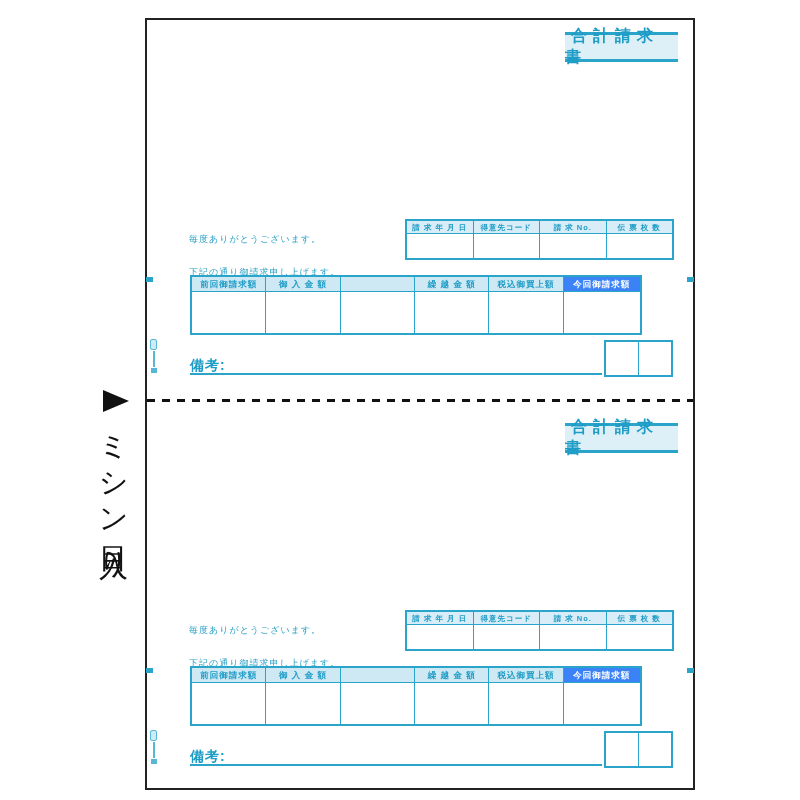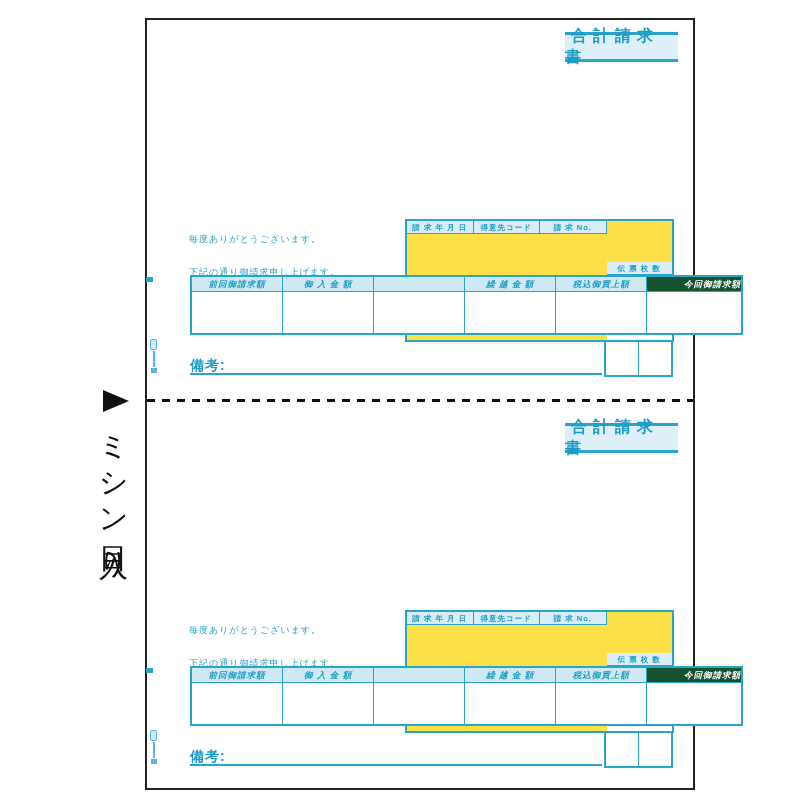--- a/index.html
+++ b/index.html
@@ -31,40 +31,40 @@
   .title-box { position:absolute; left:418px; top:12px; width:113px; height:30px;
     background:#ddf0f8; border-top:3px solid #2aa4c9; border-bottom:3px solid #2aa4c9;
     display:flex; align-items:center; justify-content:center;
     color:#1e9cc6; font-size:16px; font-weight:bold; letter-spacing:6px; text-indent:6px; }
 
   
   .info-table { position:absolute; left:258px; top:199px; width:269px;
     border:2px solid #2aa4c9; background:#fde047; }
   .info-row { display:flex; }
   .info-row .cell { flex:1; border-right:1.5px solid #2aa4c9; }
-  .info-row .cell:last-child { border-right:none;margin-top:41px; }
+  .info-row .cell:last-child { border-right:none; }
   .info-head .cell { height:13px; background:#d8edf7; color:#1e9cc6;
     font-size:7.5px; font-weight:bold; text-align:center; line-height:13px;
     border-bottom:1.5px solid #2aa4c9; letter-spacing:1px; overflow:hidden; white-space:nowrap; }
   .info-body .cell { height:24px; background:#fff; }
 
   .greet { position:absolute; left:42px; color:#2aa0c6; font-size:9px; letter-spacing:1px; }
   .greet.l1 { top:213px;text-align:right; }
   .greet.l2 { top:246px; }
 
   
-  .sum-table { position:absolute; left:43px; top:255px; width:553px;
-    border:2.5px solid #2aa4c9; background:#fff;font-style:italic; }
+  .sum-table { position:absolute; left:43px; top:255px; width:452px;
+    border:2.5px solid #2aa4c9; background:#fff; }
   .sum-row { display:flex; }
   .sum-row .cell { flex:1; border-right:1.5px solid #2aa4c9; }
   .sum-row .cell:last-child { border-right:none; flex:1.04; }
   .sum-head .cell { height:15px; background:#cfe9f4; color:#1e9cc6;
     font-size:8.5px; font-weight:bold; text-align:center; line-height:15px;
     border-bottom:1.5px solid #2aa4c9; letter-spacing:1px; overflow:hidden; white-space:nowrap; }
-  .sum-head .cell.hl { background:#14532d; color:#fff;text-align:right; }
+  .sum-head .cell.hl { background:#3b82f6; color:#fff; }
   .sum-body .cell { height:41px; background:#fff; }
 
   
   .tick { position:absolute; top:257px; width:7px; height:5px; background:#2aa4c9; }
   .tick.left { left:-1px; } .tick.right { right:-1px; }
 
   
   .edge-code { position:absolute; left:2px; top:319px; width:9px; height:38px; }
   .edge-code .cap { width:7px; height:11px; border:1px solid #57b8d6; border-radius:2px;
     background:#cfeaf5; margin:0 auto; }

